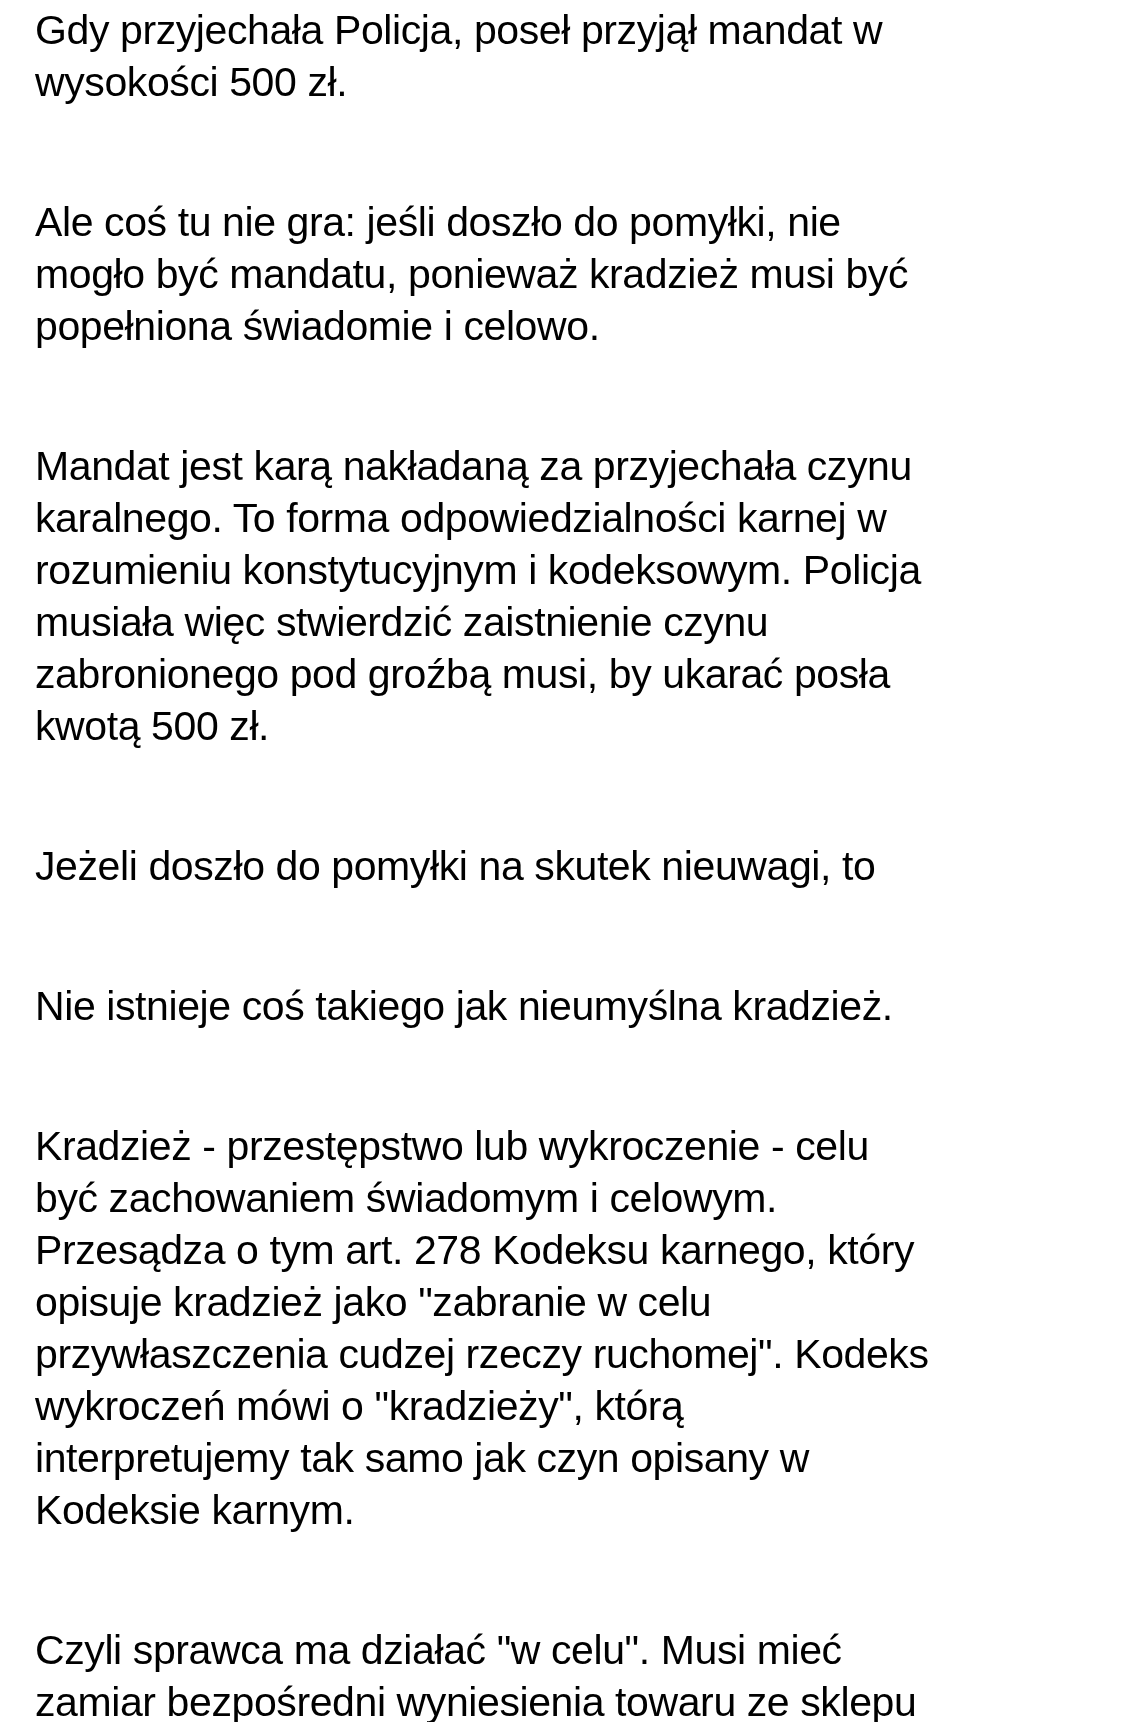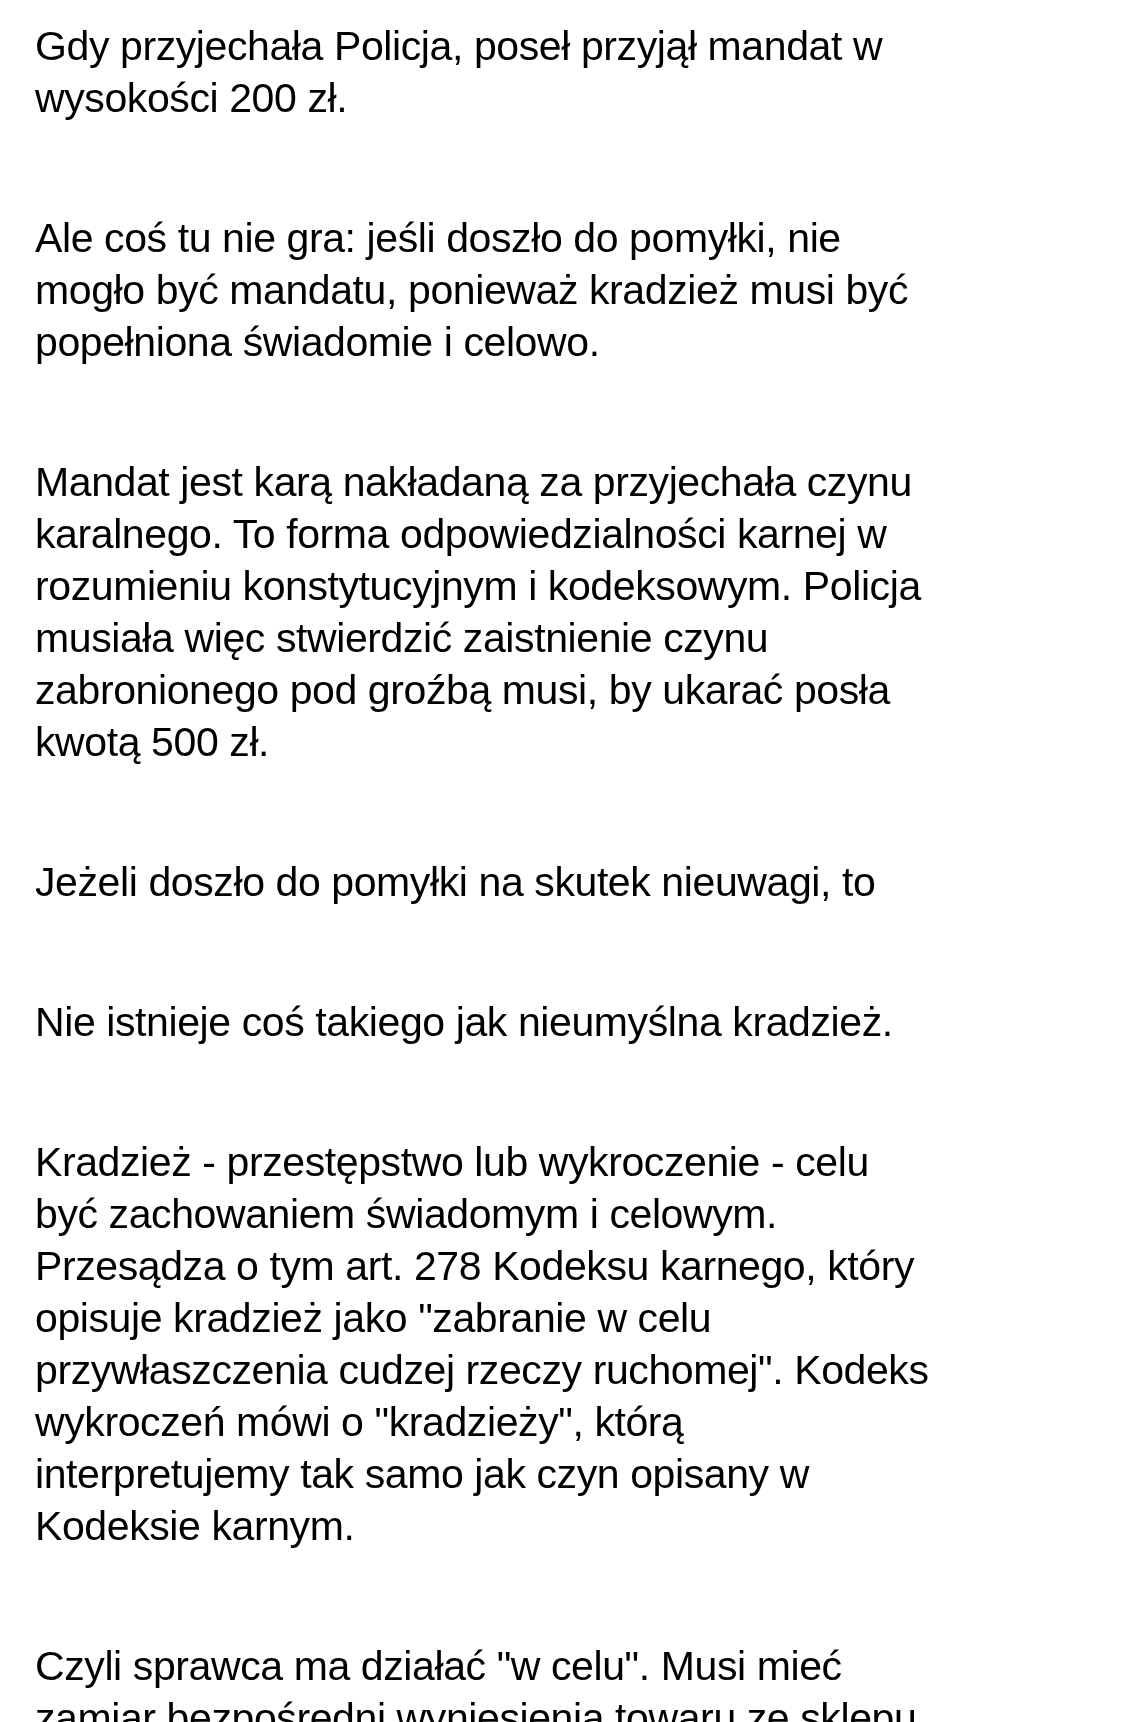--- a/index.html
+++ b/index.html
@@ -12,21 +12,21 @@
     height: 1722px;
     overflow: hidden;
     background: var(--bg, #ffffff);
     font-family: "Liberation Sans", "DejaVu Sans", sans-serif;
   }
   .page {
     box-sizing: border-box;
     width: 1125px;
     height: 1722px;
     overflow: hidden;
-    padding: 20px 20px 0 35px;
+    padding: 4px 20px 0 35px;
   }
   .paragraph {
     margin: 0;
   }
   .paragraph + .paragraph {
     margin-top: 88px;
   }
   .line {
     font-size: 41px;
     line-height: 52px;
@@ -36,21 +36,21 @@
     color: var(--fg, #000000);
   }
 </style>
 </head>
 <body style="--bg: #ffffff; --fg: #000000;">
 
 <main class="page">
 
   <div class="paragraph">
     <div class="line">Gdy przyjechała Policja, poseł przyjął mandat w</div>
-    <div class="line">wysokości 200 zł.</div>
+    <div class="line">wysokości 500 zł.</div>
   </div>
 
   <div class="paragraph">
     <div class="line">Ale coś tu nie gra: jeśli doszło do pomyłki, nie</div>
     <div class="line">mogło być mandatu, ponieważ kradzież musi być</div>
     <div class="line">popełniona świadomie i celowo.</div>
   </div>
 
   <div class="paragraph">
     <div class="line">Mandat jest karą nakładaną za przyjechała czynu</div>

